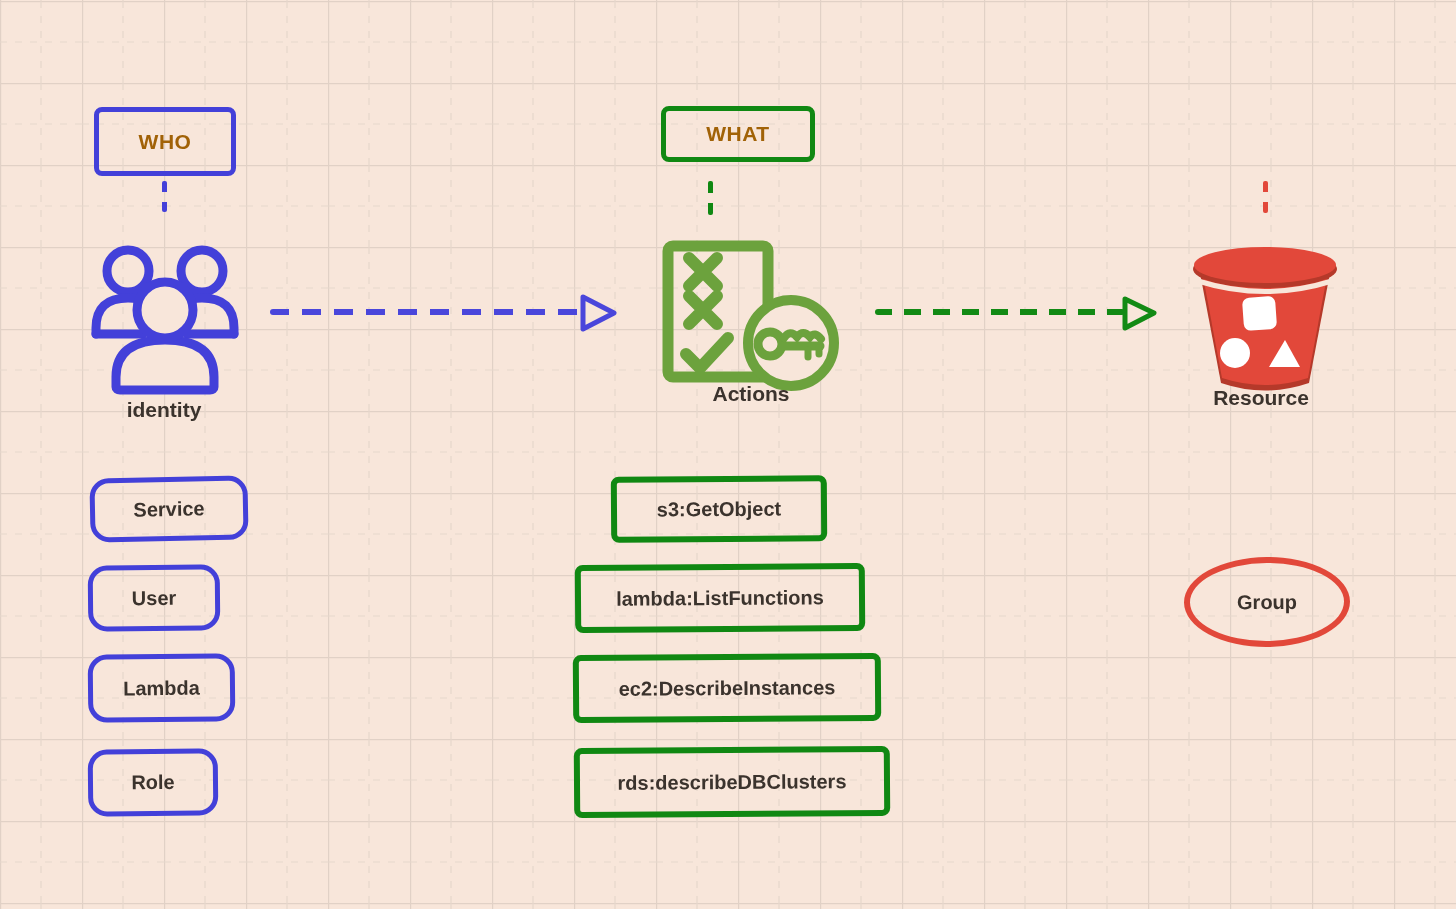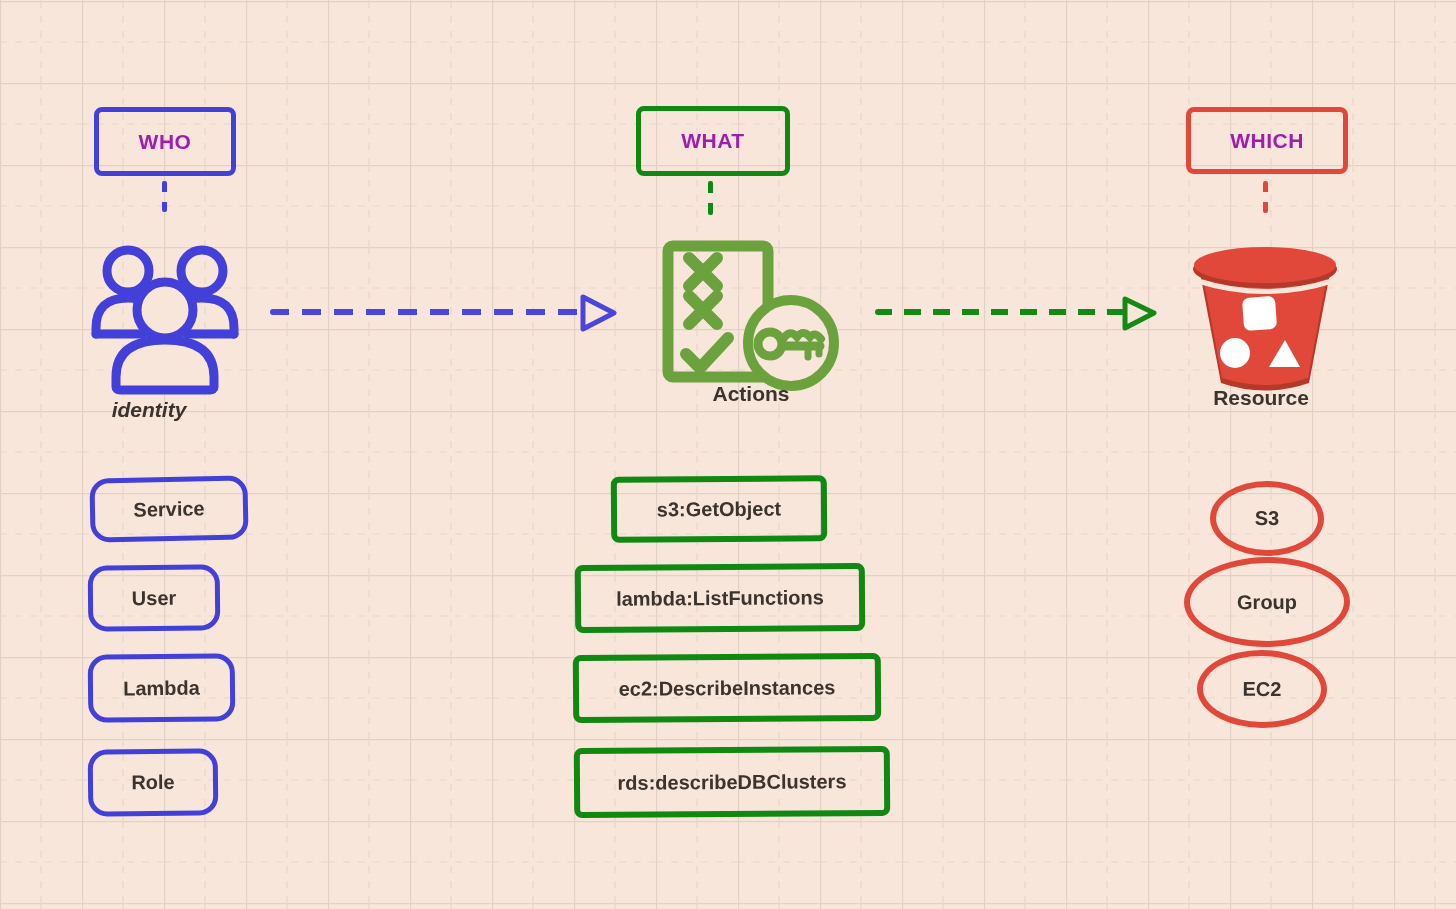--- a/index.html
+++ b/index.html
@@ -3,21 +3,21 @@
 <meta charset="utf-8">
 <style>
   * { margin:0; padding:0; box-sizing:border-box; }
   html,body { width:1456px; height:909px; }
   body { font-family:"Liberation Sans", sans-serif; background:#f8e6da; overflow:hidden; }
   .canvas { position:relative; width:1456px; height:909px; background:#f8e6da; }
   .grid-svg { position:absolute; left:0; top:0; }
   .abs { position:absolute; }
 
   .hdr-box { position:absolute; display:flex; align-items:center; justify-content:center;
-             border-radius:8px; font-weight:bold; font-size:21px; color:#a21caf; letter-spacing:.5px; }
+             border-radius:8px; font-weight:bold; font-size:21px; color:#a16207; letter-spacing:.5px; }
   .hdr-blue  { border:5px solid #4340d9; }
   .hdr-green { border:5px solid #108812; }
   .hdr-red   { border:5px solid #e2483a; }
 
   .vconn { position:absolute; width:5px; border-radius:2px; }
   .vconn-blue  { background:repeating-linear-gradient(180deg,#4340d9 0 11px,transparent 11px 21px); }
   .vconn-green { background:repeating-linear-gradient(180deg,#108812 0 12px,transparent 12px 22px); }
   .vconn-red   { background:repeating-linear-gradient(180deg,#e2483a 0 11px,transparent 11px 21px); }
 
   .hdash { position:absolute; height:6px; border-radius:3px; }
@@ -50,25 +50,22 @@
         <path d="M0 .6 H82 M.6 0 V82" stroke="#e1d1c6" stroke-width="1.2" fill="none"></path>
         <path d="M41 0 V82 M0 41 H82" stroke="#e6d7cc" stroke-width="1.2" stroke-dasharray="7 8" fill="none"></path>
       </pattern>
     </defs>
     <rect width="1456" height="909" fill="url(#gridpat)"></rect>
   </svg>
 
   <div class="hdr-box hdr-blue" style="left:94px; top:107px; width:142px; height:69px;">
     <span>WHO</span>
   </div>
-  <div class="hdr-box hdr-green" style="left:636px; top:106px; width:154px; height:70px;">
+  <div class="hdr-box hdr-green" style="left:661px; top:106px; width:154px; height:56px;">
     <span>WHAT</span>
-  </div>
-  <div class="hdr-box hdr-red" style="left:1186px; top:107px; width:162px; height:67px;">
-    <span>WHICH</span>
   </div>
 
   <div class="vconn vconn-blue" style="left:162px;  top:181px; height:31px;"></div>
   <div class="vconn vconn-green" style="left:708px;  top:181px; height:34px;"></div>
   <div class="vconn vconn-red" style="left:1263px; top:181px; height:32px;"></div>
 
   <div class="abs" style="left:90px; top:237px;">
     <svg width="150" height="158" viewBox="0 0 150 158">
       <g fill="none" stroke="#4340d9" stroke-width="9" stroke-linecap="round" stroke-linejoin="round">
         <circle cx="38" cy="34" r="21"></circle>
@@ -77,21 +74,21 @@
         <path d="M144 97 L144 91 Q144 61 112 61 Q89 61 80 78"></path>
         <path d="M6 97 H53"></path>
         <path d="M97 97 H144"></path>
       </g>
       <g stroke="#4340d9" stroke-width="9" stroke-linejoin="round">
         <path d="M26 150 L26 140 Q26 103 75 103 Q124 103 124 140 L124 150 Q124 153 120 153 L30 153 Q26 153 26 150 Z" fill="#f8e6da"></path>
         <circle cx="75" cy="73" r="28" fill="#f8e6da"></circle>
       </g>
     </svg>
   </div>
-  <div class="icon-label" style="left:69px; top:398px;font-style:italic;">identity</div>
+  <div class="icon-label" style="left:84px; top:398px;">identity</div>
 
   <div class="abs" style="left:662px; top:240px;">
     <svg width="178" height="152" viewBox="0 0 178 152">
       <rect x="6" y="6" width="100" height="131" rx="5" fill="none" stroke="#6ca23d" stroke-width="11" stroke-linejoin="round"></rect>
       <g fill="none" stroke="#6ca23d" stroke-width="12" stroke-linecap="round">
         <path d="M27 18 L55 46 M55 18 L27 46"></path>
         <path d="M27 56 L55 84 M55 56 L27 84"></path>
         <path d="M24 114 L38 128 L66 98"></path>
       </g>
       <circle cx="129" cy="103" r="43" fill="#f8e6da" stroke="#6ca23d" stroke-width="10"></circle>
@@ -153,23 +150,17 @@
   <div class="gbox r-c" style="left:575px; top:564px; width:290px; height:68px;">
     <span>lambda:ListFunctions</span>
   </div>
   <div class="gbox r-c" style="left:573px; top:654px; width:308px; height:68px;">
     <span>ec2:DescribeInstances</span>
   </div>
   <div class="gbox r-c" style="left:574px; top:747px; width:316px; height:70px;">
     <span>rds:describeDBClusters</span>
   </div>
 
-  <div class="oval r-d" style="left:1210px; top:481px; width:114px; height:75px;">
-    <span>S3</span>
-  </div>
   <div class="oval r-c" style="left:1184px; top:557px; width:166px; height:90px;">
     <span>Group</span>
-  </div>
-  <div class="oval r-d" style="left:1197px; top:650px; width:130px; height:78px;">
-    <span>EC2</span>
   </div>
 
 </div>
 
 </body></html>

